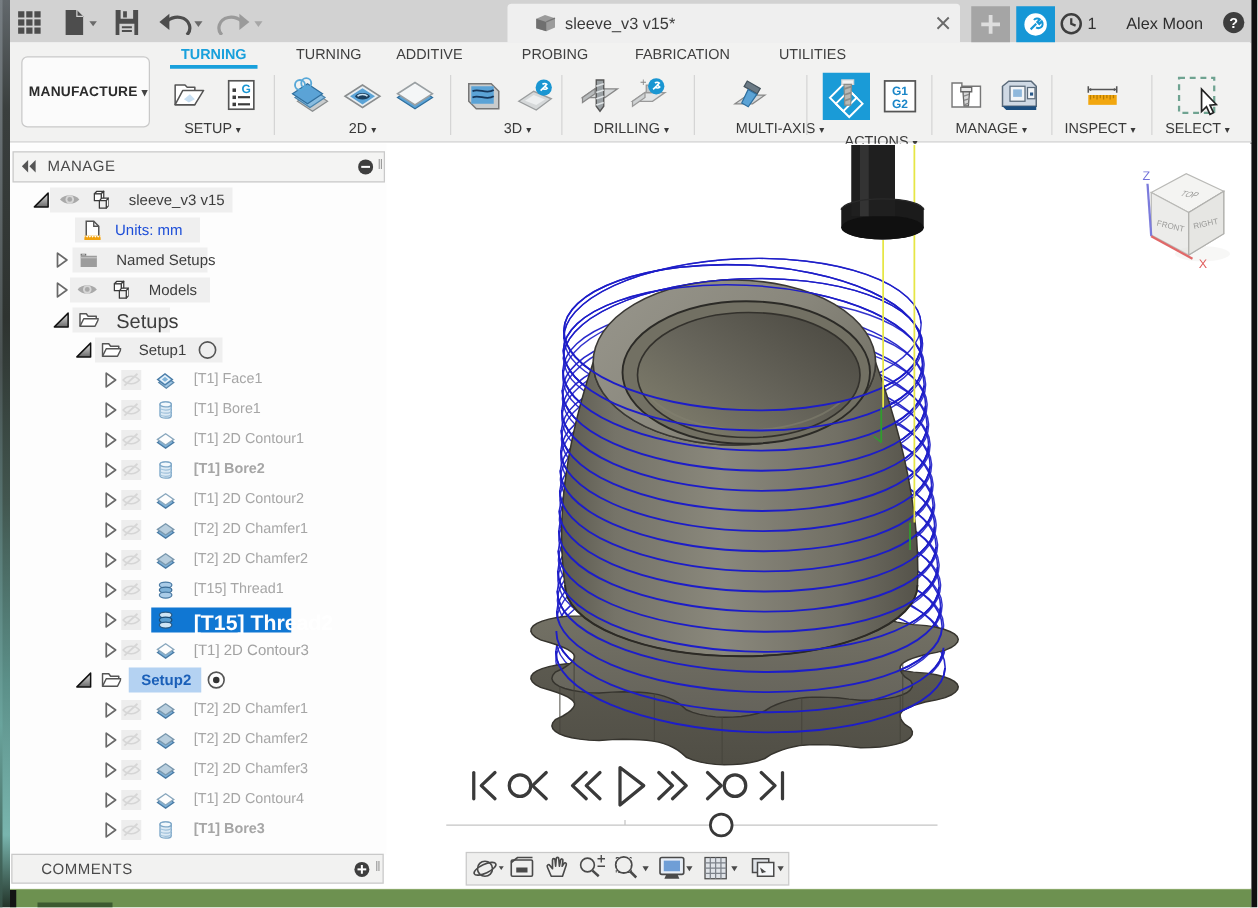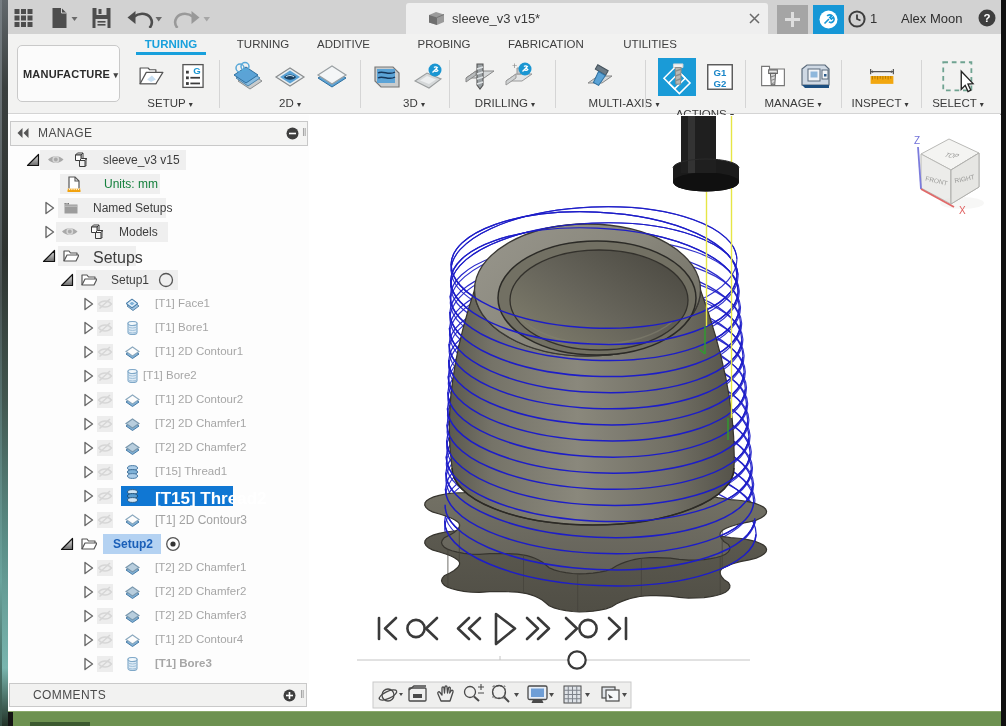--- a/index.html
+++ b/index.html
@@ -430,21 +430,21 @@
     </g>
   </svg>
 <div style="position:absolute;left:103px;top:153px;font-size:12px;color:#3d3d3d;font-weight:normal;white-space:nowrap">sleeve_v3 v15</div>
 <div style="position:absolute;left:60px;top:174px;width:100px;height:20px;background:#efefef"></div>
 <svg style="position:absolute;left:66px;top:176px" width="16" height="16" viewBox="0 0 16 16">
     <path d="M 3 1 L 9 1 L 13 5 L 13 14 L 3 14 Z" fill="#fff" stroke="#555" stroke-width="1.2"></path>
     <path d="M 9 1 L 9 5 L 13 5" fill="none" stroke="#555" stroke-width="1.1"></path>
     <rect x="1.5" y="12.5" width="13" height="3.5" fill="#f2a20d"></rect>
     <path d="M 1.5 14.2 L 2.6 12.5 L 3.7 14.2 L 4.8 12.5 L 5.9 14.2 L 7 12.5 L 8.1 14.2 L 9.2 12.5 L 10.3 14.2 L 11.4 12.5 L 12.5 14.2 L 13.6 12.5 L 14.5 14.2 L 14.5 12.5 L 1.5 12.5 Z" fill="#fff"></path>
   </svg>
-<div style="position:absolute;left:104px;top:177px;font-size:12px;color:#15803d;font-weight:normal;white-space:nowrap">Units: mm</div>
+<div style="position:absolute;left:92px;top:177px;font-size:12px;color:#1d4ed8;font-weight:normal;white-space:nowrap">Units: mm</div>
 <div style="position:absolute;left:58px;top:198px;width:108px;height:20px;background:#efefef"></div>
 <svg style="position:absolute;left:42px;top:201px" width="14" height="14" viewBox="0 0 14 14">
     <path d="M 4 1.5 L 11.5 7 L 4 12.5 Z" fill="none" stroke="#6a6a6a" stroke-width="1.4" stroke-linejoin="round"></path>
   </svg>
 <svg style="position:absolute;left:63px;top:200px" width="16" height="16" viewBox="0 0 16 16">
     <path d="M 1.5 3 L 6 3 L 6 4.5 L 1.5 4.5 Z" fill="#6f6f6f"></path>
     <path d="M 1.5 4.5 L 14.5 4.5 L 14.5 13.5 L 1.5 13.5 Z" fill="#9c9c9c"></path>
     <path d="M 1.5 6.2 L 14.5 6.2" stroke="#c9c9c9" stroke-width="0.9"></path>
     <rect x="2.5" y="3.4" width="2.5" height="0.8" fill="#c9c9c9"></rect>
   </svg>
@@ -549,21 +549,21 @@
 <svg style="position:absolute;left:97px;top:368px" width="16" height="16" viewBox="0 0 16 16">
     <rect x="-1" y="-1" width="18" height="18" fill="#ededed"></rect>
     <path d="M 1.5 8 C 5 4 11 4 14.5 8 C 11 12 5 12 1.5 8 Z" fill="none" stroke="#d6d6d6" stroke-width="1.3"></path>
     <line x1="2.5" y1="12.5" x2="13" y2="3" stroke="#d6d6d6" stroke-width="1.5"></line>
   </svg>
 <svg style="position:absolute;left:124px;top:368px" width="16" height="16" viewBox="0 0 16 16">
     <path d="M 4 3.5 A 4.5 2 0 0 1 13 3.5 L 13 12.5 A 4.5 2 0 0 1 4 12.5 Z" fill="#dceaf5" stroke="#7fa8c8" stroke-width="1.1"></path>
     <ellipse cx="8.5" cy="3.5" rx="4.5" ry="2" fill="#f2f8fc" stroke="#7fa8c8" stroke-width="1.1"></ellipse>
     <path d="M 4 6 A 4.5 2 0 0 0 13 6 M 4 8.5 A 4.5 2 0 0 0 13 8.5 M 4 11 A 4.5 2 0 0 0 13 11" fill="none" stroke="#9fc0da" stroke-width="1"></path>
   </svg>
-<div style="position:absolute;left:143px;top:369px;font-size:11.5px;color:#a6a6a6;font-weight:normal;white-space:nowrap">[T1] Bore2</div>
+<div style="position:absolute;left:155px;top:369px;font-size:11.5px;color:#a6a6a6;font-weight:bold;white-space:nowrap">[T1] Bore2</div>
 <svg style="position:absolute;left:81px;top:393px" width="14" height="14" viewBox="0 0 14 14">
     <path d="M 4 1.5 L 11.5 7 L 4 12.5 Z" fill="none" stroke="#6a6a6a" stroke-width="1.4" stroke-linejoin="round"></path>
   </svg>
 <svg style="position:absolute;left:97px;top:392px" width="16" height="16" viewBox="0 0 16 16">
     <rect x="-1" y="-1" width="18" height="18" fill="#ededed"></rect>
     <path d="M 1.5 8 C 5 4 11 4 14.5 8 C 11 12 5 12 1.5 8 Z" fill="none" stroke="#d6d6d6" stroke-width="1.3"></path>
     <line x1="2.5" y1="12.5" x2="13" y2="3" stroke="#d6d6d6" stroke-width="1.5"></line>
   </svg>
 <svg style="position:absolute;left:124px;top:392px" width="16" height="16" viewBox="0 0 16 16">
     <path d="M 2 10 L 8.5 5.5 L 15 10 L 8.5 14.5 Z" fill="#7fb2d8" stroke="#4a7ba5" stroke-width="1"></path>

